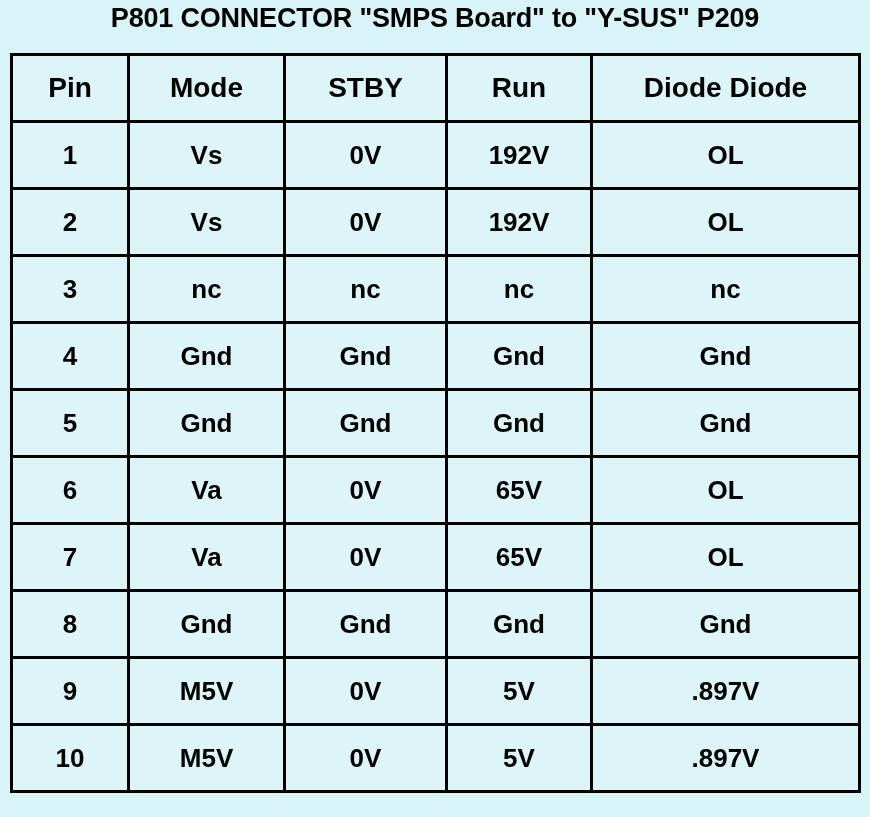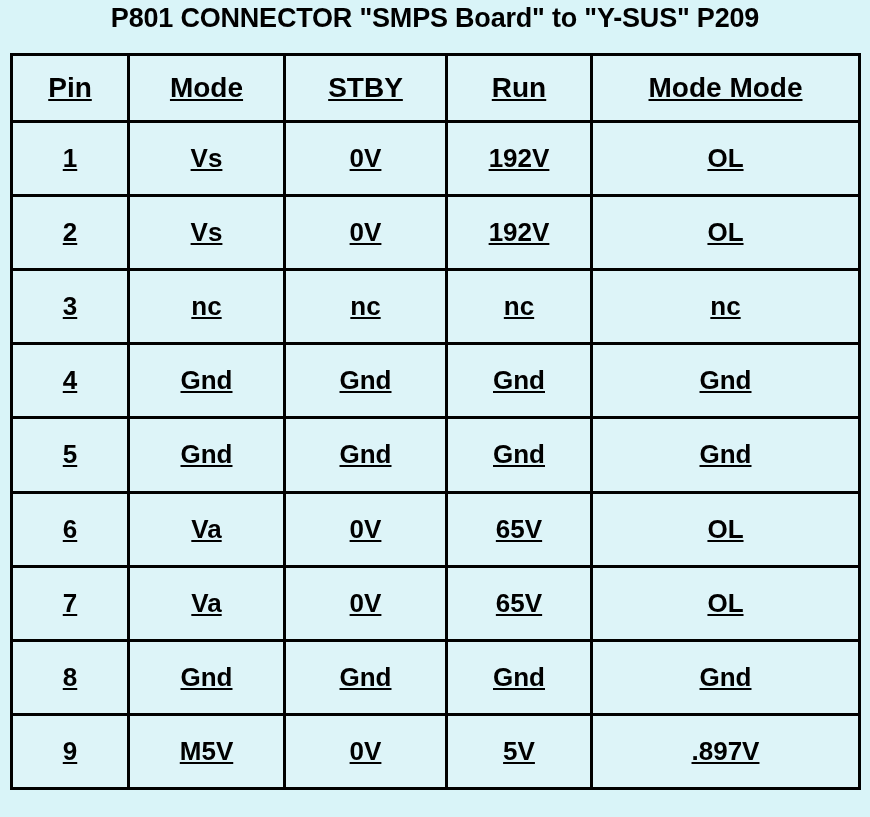--- a/index.html
+++ b/index.html
@@ -35,21 +35,20 @@
   }
   #pinout-table {
     position: absolute;
     left: 10px;
     top: 53px;
     width: 848px;
     height: 737px;
     border-collapse: collapse;
     table-layout: fixed;
     background: #d9f4f8;
-    text-decoration: underline;
   }
   #pinout-table col.c-pin    { width: 117px; }
   #pinout-table col.c-label  { width: 156px; }
   #pinout-table col.c-stby   { width: 162px; }
   #pinout-table col.c-run    { width: 145px; }
   #pinout-table col.c-diode  { width: 268px; }
 
   #pinout-table th,
   #pinout-table td {
     border: 3px solid #000000;
@@ -82,21 +81,21 @@
       <col class="c-stby">
       <col class="c-run">
       <col class="c-diode">
     </colgroup>
     <thead>
       <tr>
         <th>Pin</th>
         <th>Mode</th>
         <th>STBY</th>
         <th>Run</th>
-        <th>Mode Mode</th>
+        <th>Diode Diode</th>
       </tr>
     </thead>
     <tbody>
       <tr>
         <td>1</td>
         <td>Vs</td>
         <td>0V</td>
         <td>192V</td>
         <td>OL</td>
       </tr>
@@ -149,16 +148,23 @@
         <td>Gnd</td>
         <td>Gnd</td>
       </tr>
       <tr>
         <td>9</td>
         <td>M5V</td>
         <td>0V</td>
         <td>5V</td>
         <td>.897V</td>
       </tr>
+      <tr>
+        <td>10</td>
+        <td>M5V</td>
+        <td>0V</td>
+        <td>5V</td>
+        <td>.897V</td>
+      </tr>
     </tbody>
   </table>
 
 </div>
 
 </body></html>

